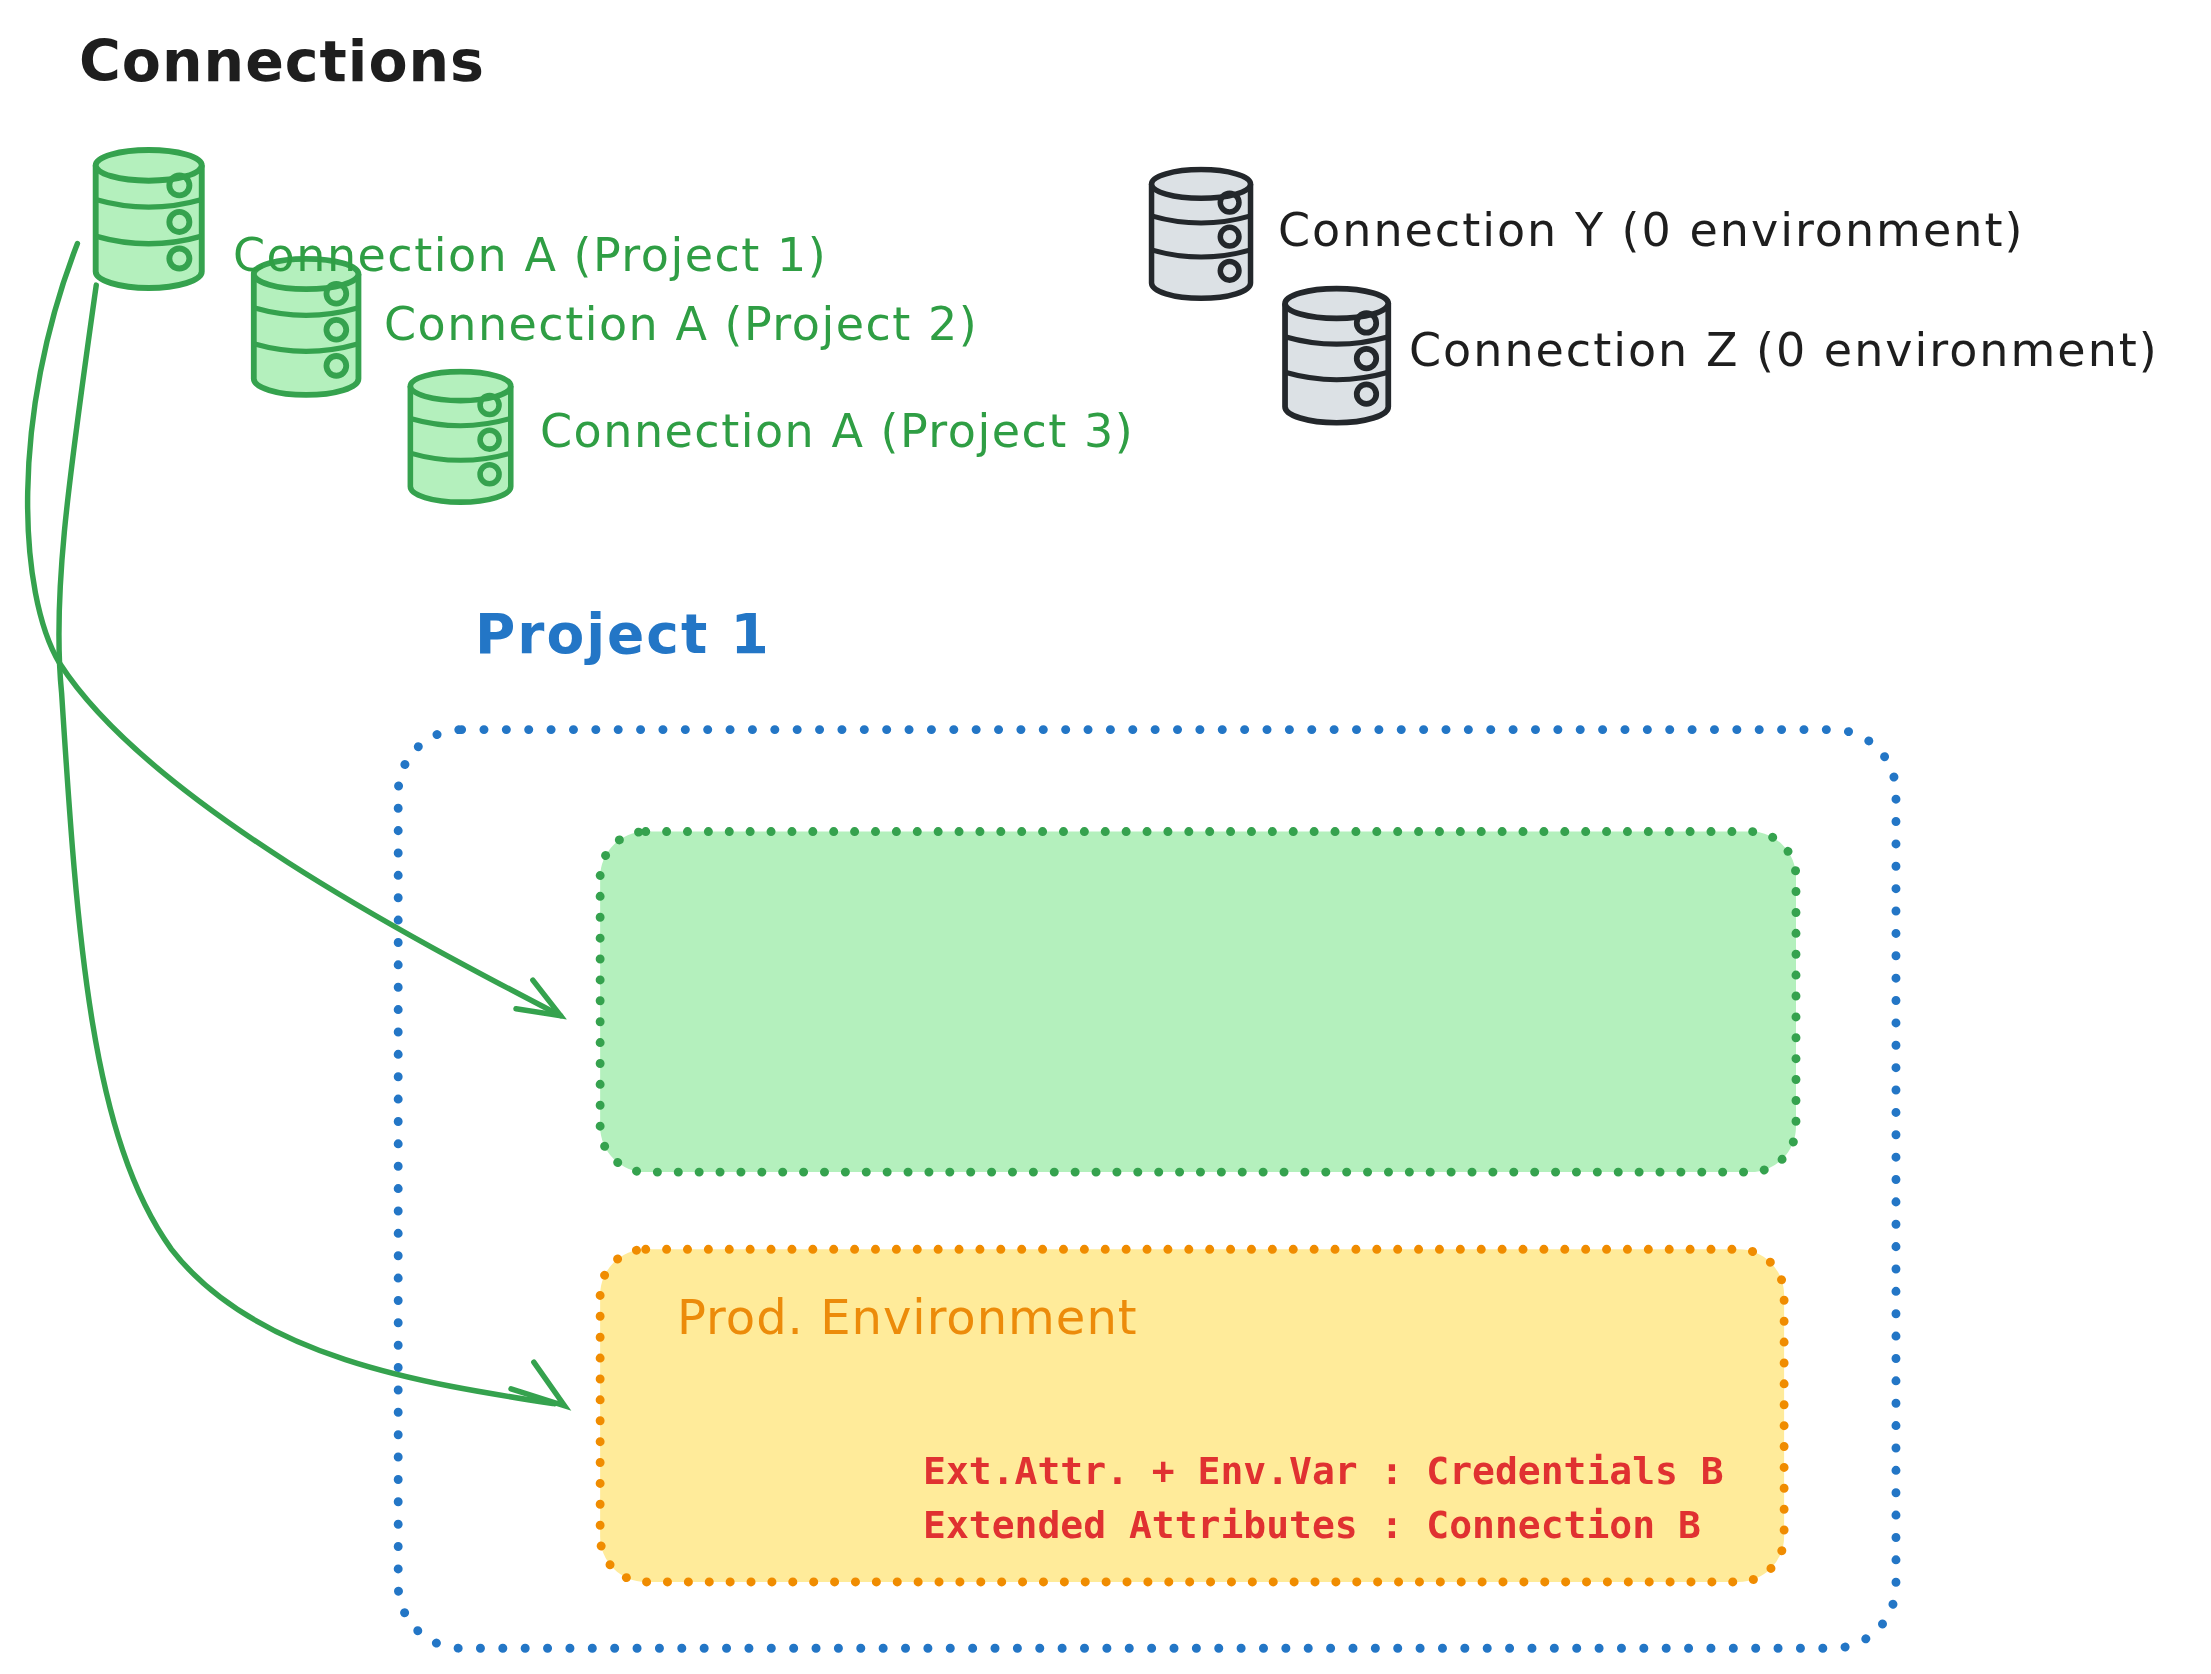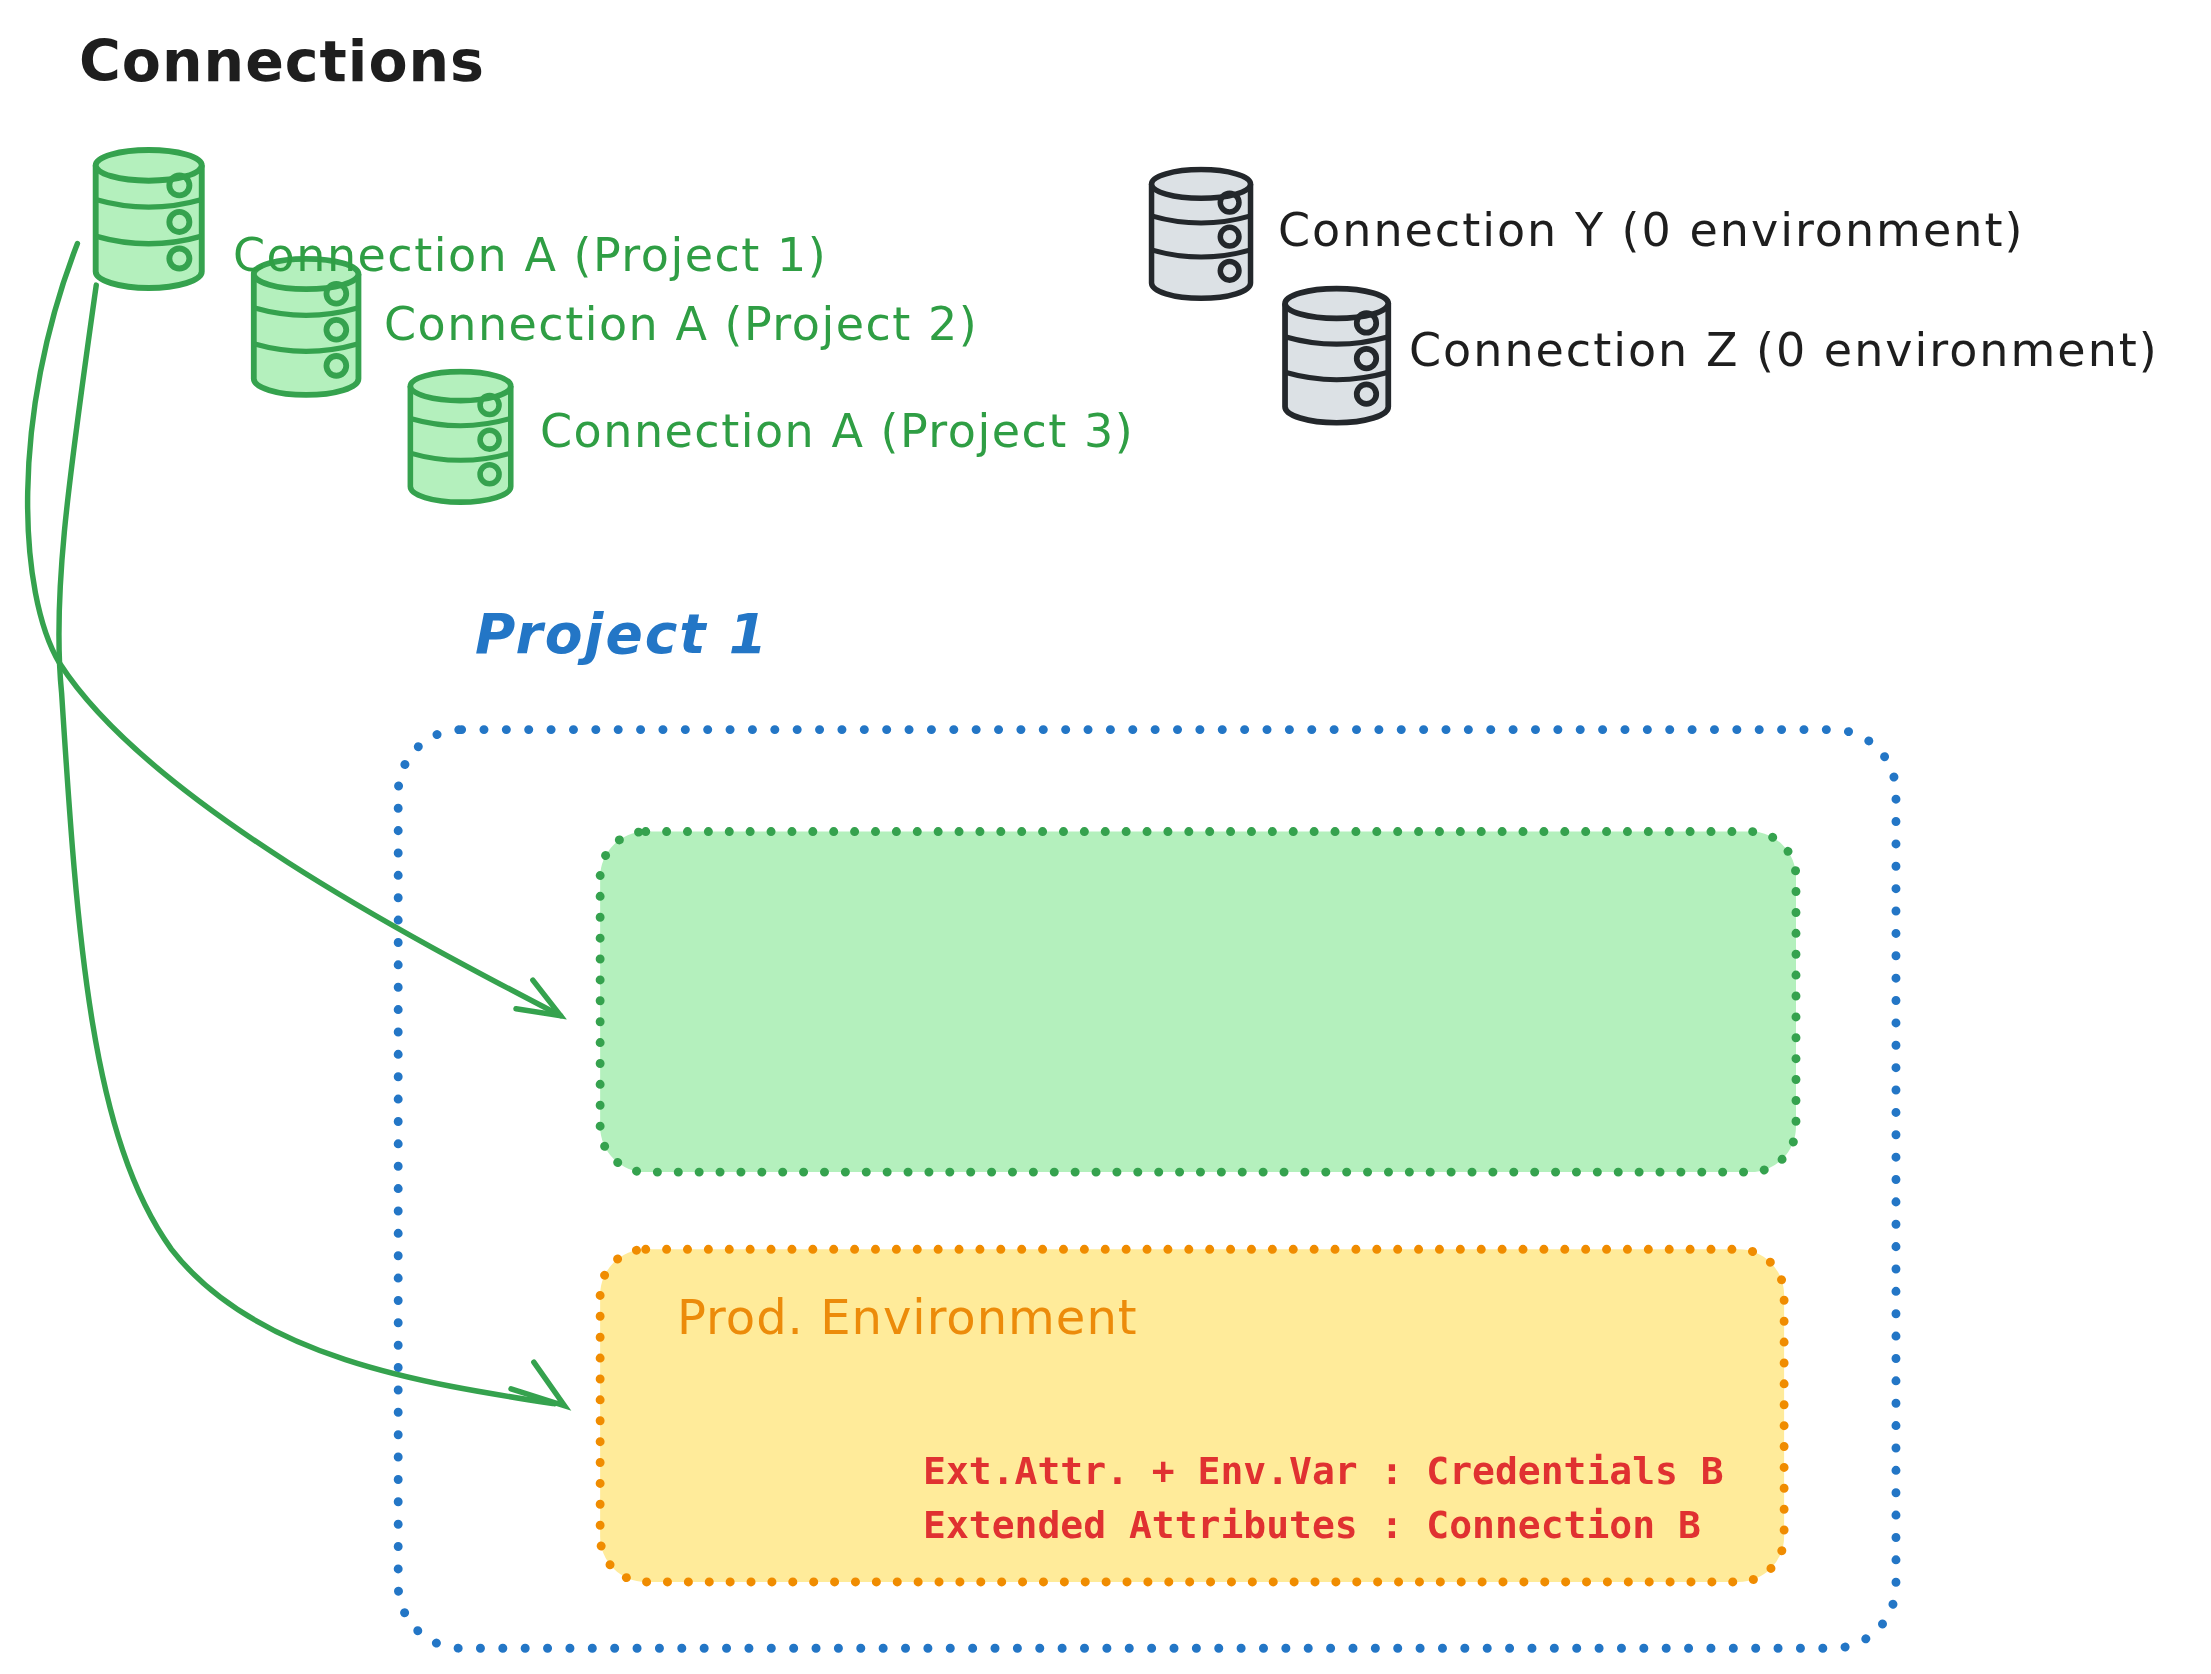--- a/index.html
+++ b/index.html
@@ -15,21 +15,21 @@
   .hand{white-space:nowrap;position:absolute;transform:translateY(-50%);}
   .diagram-title{
     left:79px;top:61px;
     font-size:57px;font-weight:bold;letter-spacing:1px;color:#1e1e1e;
   }
   .conn-label{font-size:46px;letter-spacing:1.5px;font-weight:500;}
   .conn-green{color:#2f9e44;}
   .conn-black{color:#1e1e1e;letter-spacing:2px;}
   .project-title{
     left:475px;top:634px;
-    font-size:55px;font-weight:bold;letter-spacing:2px;color:#2376c6;font-style:italic;
+    font-size:55px;font-weight:bold;letter-spacing:2px;color:#2376c6;
   }
   .env-title{font-size:48px;letter-spacing:1px;font-weight:500;}
   .dev-title{left:646px;top:907px;color:#2f9e44;}
   .prod-title{left:657px;top:1317px;color:#ec8b0a;margin-left:20px;}
   .mono{
     font-family:"DejaVu Sans Mono","Liberation Mono",monospace;
     font-weight:600;white-space:nowrap;position:absolute;
   }
   .dev-cred{
     left:988px;top:1109px;transform:translateY(-50%);

